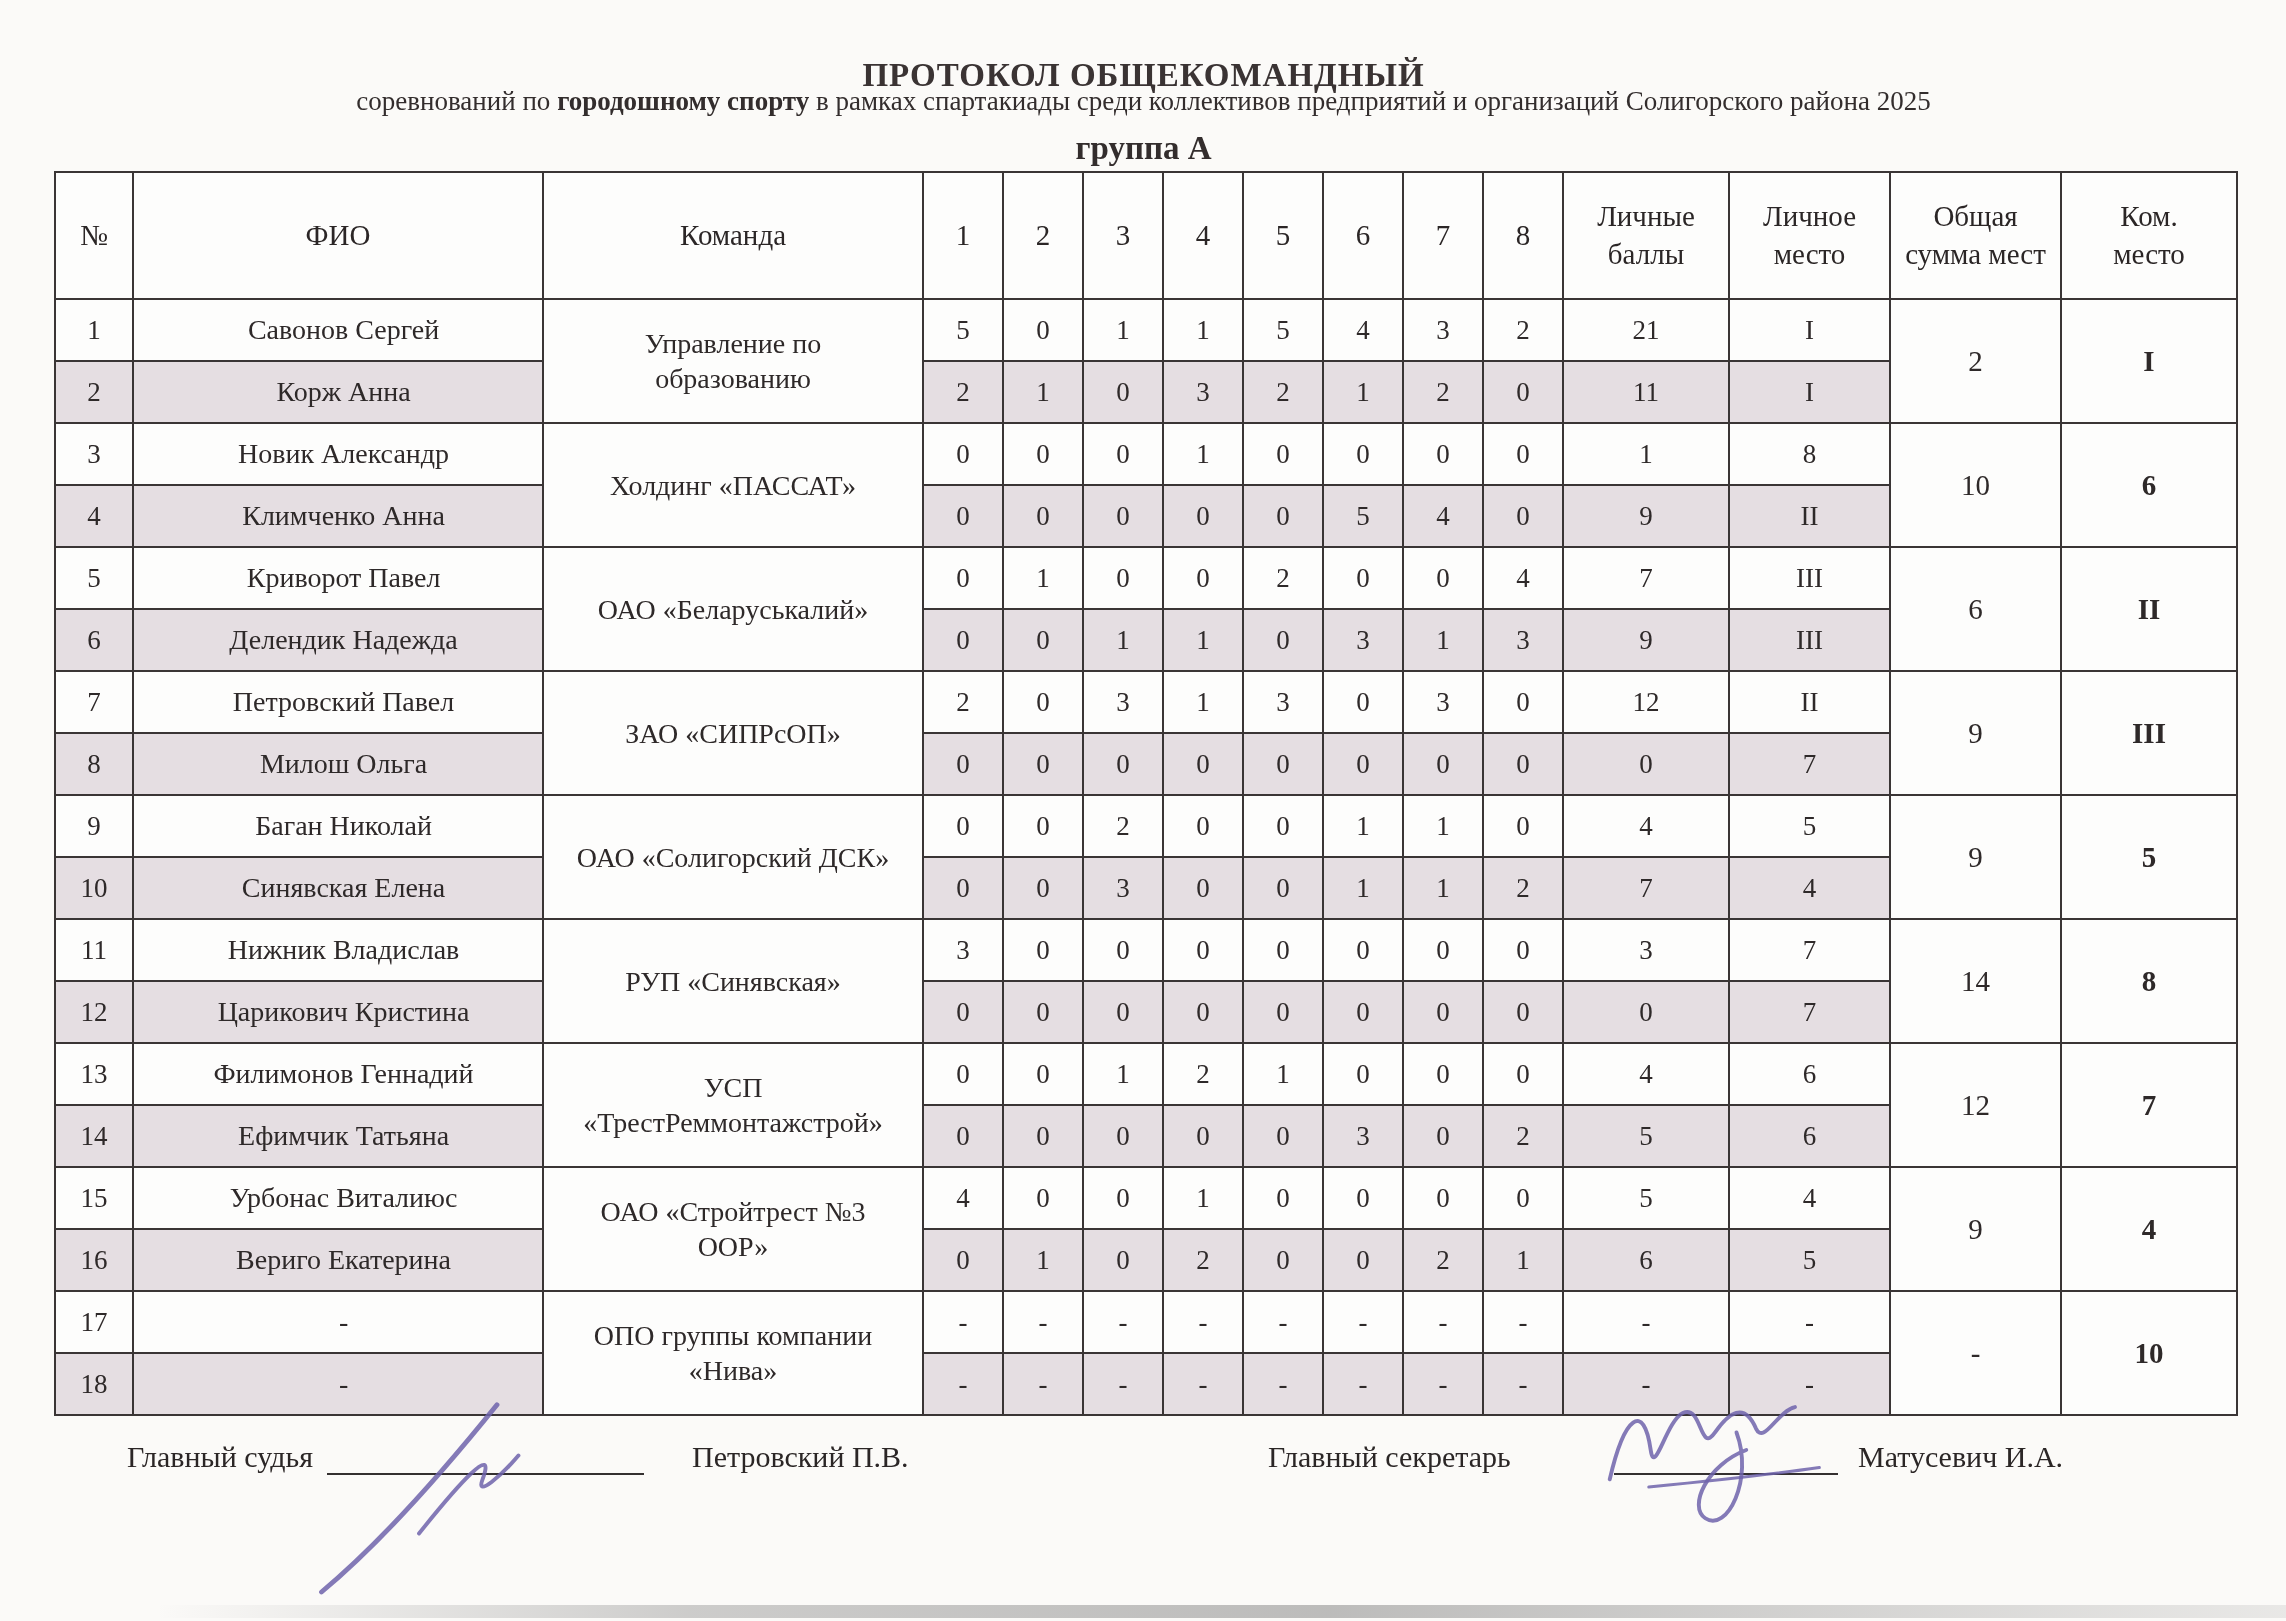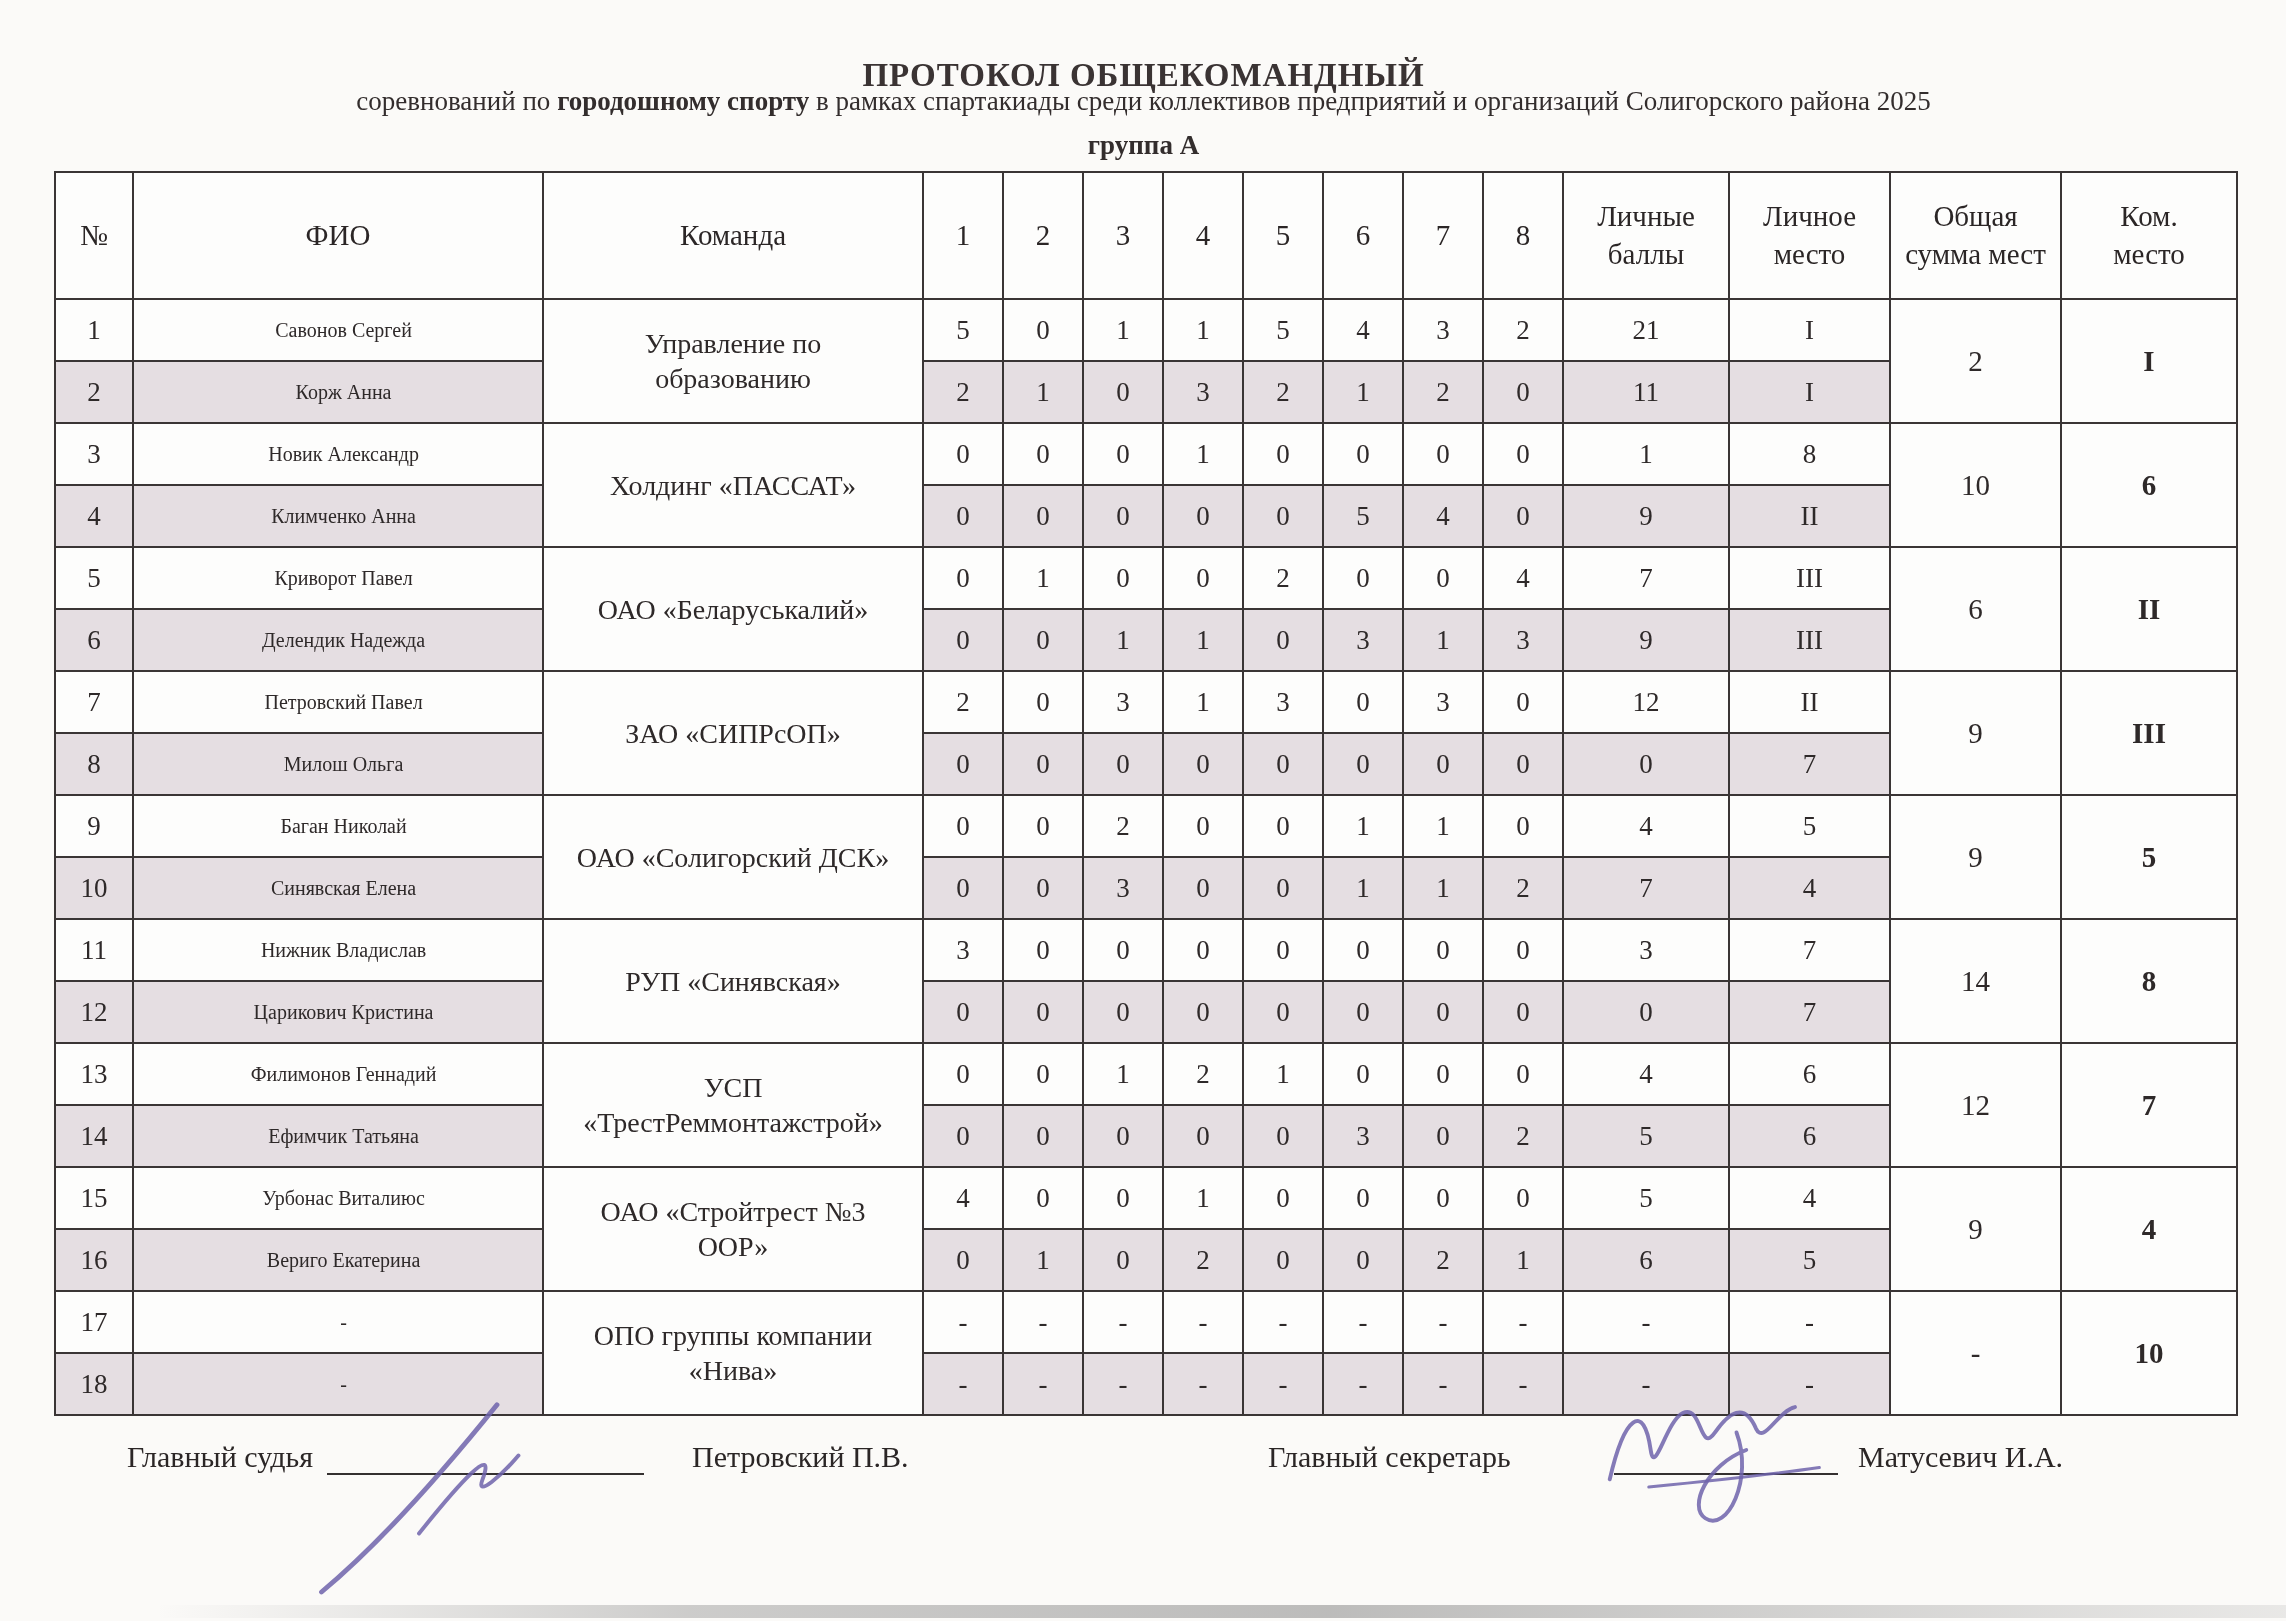--- a/index.html
+++ b/index.html
@@ -21,21 +21,21 @@
   .doc-title{
     position:absolute;top:29px;left:0;width:100%;
     font-size:33px;font-weight:bold;letter-spacing:1px;color:#3a3333;margin-top:28px;
   }
   .doc-subtitle{
     position:absolute;top:86px;left:0;width:100%;
     font-size:27px;color:#332d2d;
   }
   .doc-group{
     position:absolute;top:130px;left:0;width:100%;
-    font-size:27px;font-weight:bold;color:#332d2d;
+    font-size:33px;font-weight:bold;color:#332d2d;
   }
   table.protocol{
     position:absolute;top:171px;left:54px;
     width:2181px;table-layout:fixed;
     border-collapse:collapse;
     background:#fdfdfc;
   }
   table.protocol th,table.protocol td{
     border:2px solid var(--line);
     text-align:center;vertical-align:middle;
@@ -43,21 +43,21 @@
     overflow:hidden;
   }
   table.protocol{border:2.9px solid var(--line);}
   thead tr{height:127px;}
   thead th{font-size:29px;font-weight:normal;color:#2b2626;}
   thead th .hdr{display:inline-block;line-height:1.25;}
   thead th .hdr-wrap2{display:inline-block;max-width:141px;line-height:1.3;}
   thead th .hdr-wrap3{display:inline-block;max-width:127px;line-height:1.3;}
   tbody tr{height:62px;}
   tbody td{font-size:27px;}
-  tbody td.name{font-size:20px;padding-left:15px;}
+  tbody td.name{font-size:28px;padding-left:15px;}
   tbody td.team{font-size:28px;line-height:1.25;}
   tbody td.team .team-inner{display:inline-block;max-width:322px;}
   tbody td.points,tbody td.place{font-size:27px;}
   tbody td.total,tbody td.tplace{font-size:29px;}
   tbody td.tplace{font-weight:bold;}
   tbody tr.shaded td{background:var(--shade);}
   tbody tr.block-start td{border-top-width:2.9px;}
   .doc-footer{position:absolute;top:1426px;left:0;width:2016px;height:176px;font-size:30px;color:#2b2626;}
   .f-item{position:absolute;top:13.7px;white-space:nowrap;}
   .sig-line{position:absolute;top:47px;border-bottom:2.9px solid #343030;}

